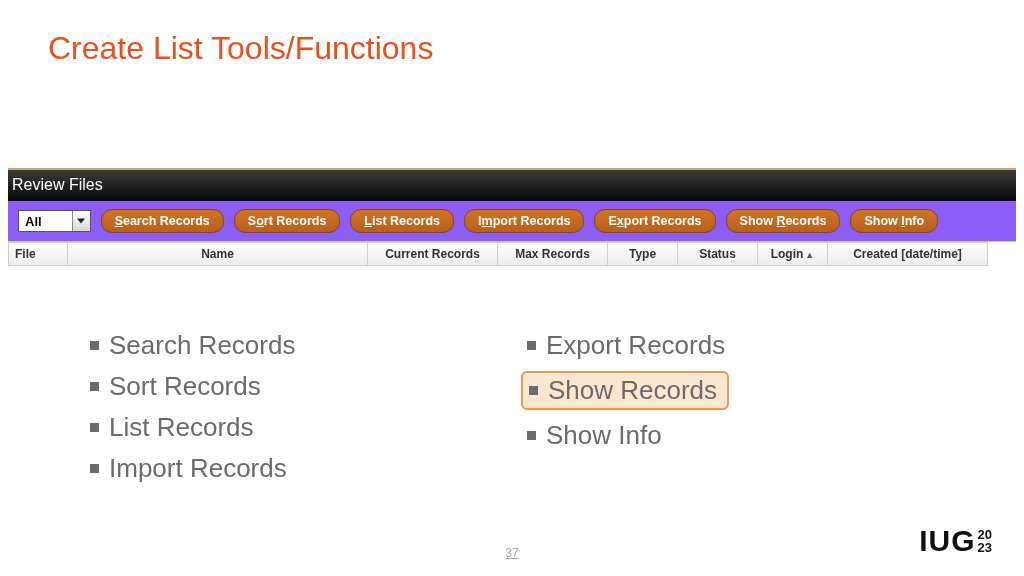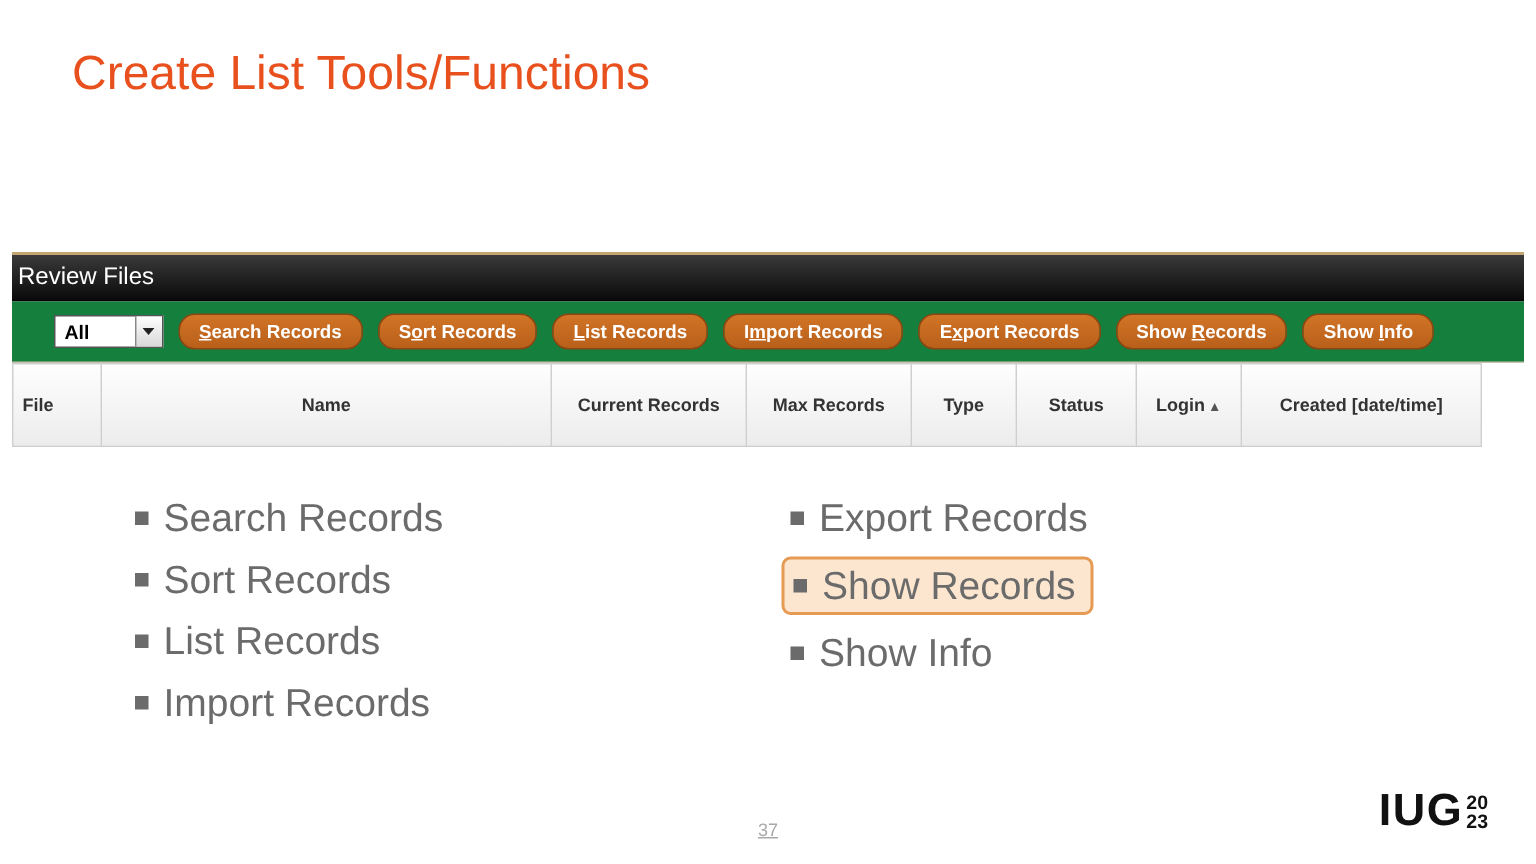--- a/index.html
+++ b/index.html
@@ -25,22 +25,22 @@
     border-top: 2px solid #c4a572;
   }
   .title-bar {
     background: linear-gradient(#3a3a3a,#0a0a0a);
     color: #fff;
     font-size: 16px;
     padding: 6px 4px;
     border-bottom: 1px solid #000;
   }
   .toolbar {
-    background: #15803d;
-    padding: 8px 28px;
+    background: #8b5cf6;
+    padding: 8px 10px;
     display: flex;
     align-items: center;
     gap: 10px;
     border-bottom: 1px solid #c9c2aa;
   }
   .dropdown {
     display: inline-flex;
     align-items: center;
     border: 1px solid #555;
     background: #fff;
@@ -77,21 +77,21 @@
     display: flex;
     background: #fff;
     font-size: 12px;
     font-weight: bold;
     color: #333;
   }
   .grid-header .cell {
     border-right: 1px solid #cfcfcf;
     border-bottom: 1px solid #cfcfcf;
     border-top: 1px solid #cfcfcf;
-    padding: 20px 6px;
+    padding: 4px 6px;
     background: linear-gradient(#fefefe,#ececec);
     text-align: center;
   }
   .grid-header .cell:first-child { border-left: 1px solid #cfcfcf; text-align:left; }
   .sort-ind { font-size: 9px; color:#555; margin-left:2px; }
   .content-lists {
     position: absolute;
     top: 330px;
     left: 90px;
     right: 60px;

